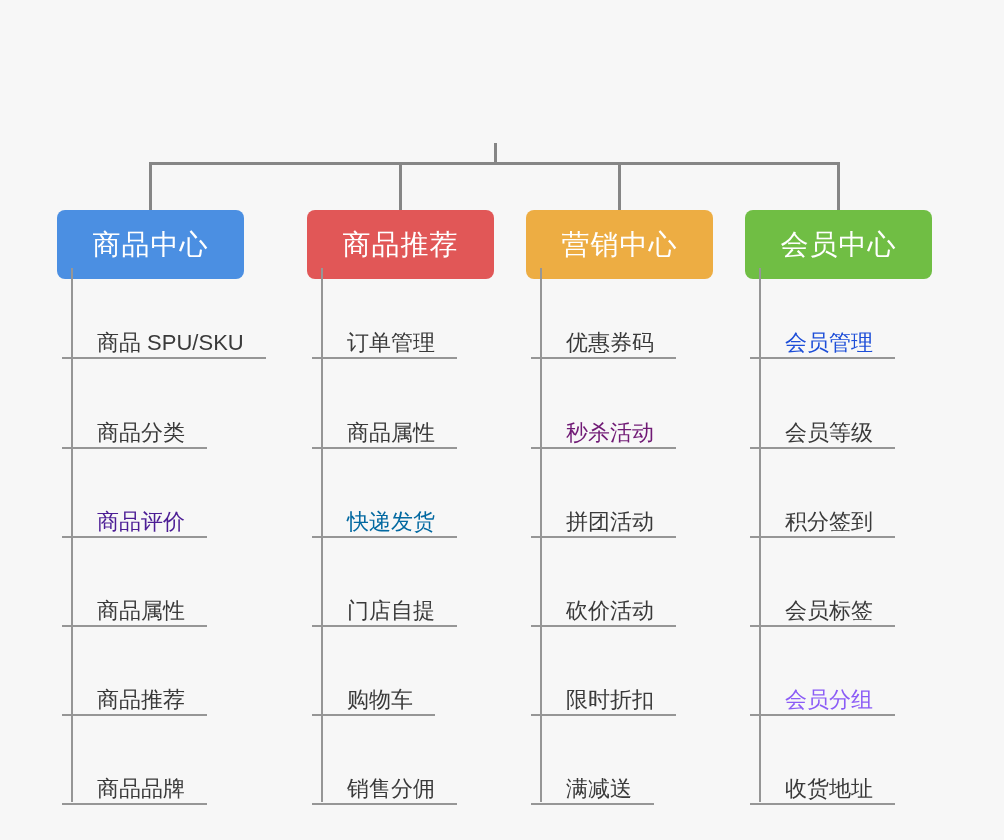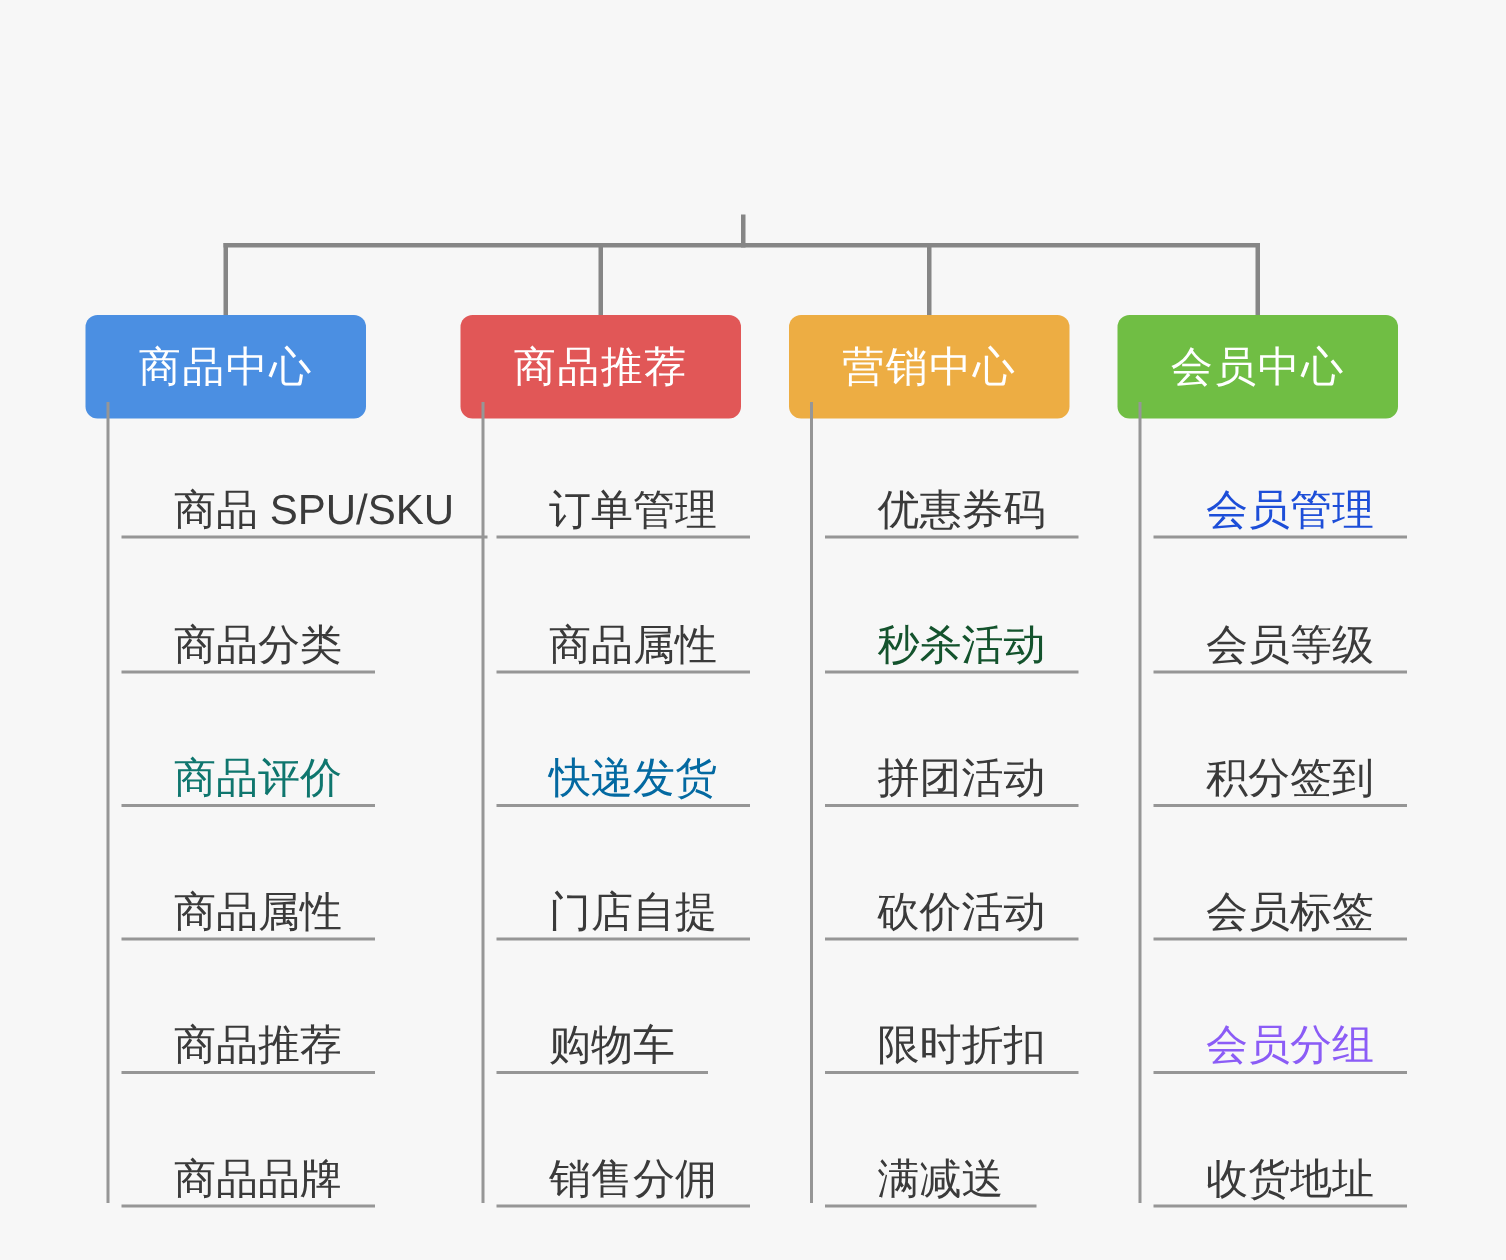--- a/index.html
+++ b/index.html
@@ -52,70 +52,70 @@
     cursor:default;
   }
   .trunk{
     position:absolute;
     left:14px; top:58px;
     width:2px; height:534px;
     background:#969696;
   }
   .row{
     position:absolute;
-    left:24px;
+    left:5px;
     height:40px;
     box-sizing:content-box;
     border-bottom:2px solid #969696;
     padding:0 22px 3px 35px;
     display:flex;
     align-items:flex-end;
     white-space:nowrap;
-    font-size:28px;
+    font-size:22px;
     line-height:1.05;
     color:#3a3a3a;
     cursor:default;
   }
 </style>
 </head>
 <body>
 
 <div id="canvas">
 
 
 <div class="conn" style="left: 493.5px; top: 143px; width: 3px; height: 22px; background: rgb(134, 134, 134);"></div>
     <div class="conn" style="left: 149px; top: 162px; width: 691px; height: 3px; background: rgb(134, 134, 134);"></div>
     <div class="conn" style="left: 149px; top: 162px; width: 3px; height: 48px; background: rgb(134, 134, 134);"></div>
     <div class="branch" style="left: 57px;">
       <div class="hdr" style="background: rgb(75, 143, 226);">商品中心</div>
       <div class="trunk" style="background: rgb(150, 150, 150);"></div>
       <div class="row" style="top: 104px; border-bottom-color: rgb(150, 150, 150); color: rgb(58, 58, 58);">商品 SPU/SKU</div>
       <div class="row" style="top: 194px; border-bottom-color: rgb(150, 150, 150); color: rgb(58, 58, 58);">商品分类</div>
-      <div class="row" style="top: 283px; border-bottom-color: rgb(150, 150, 150); color: #0f766e;">商品评价</div>
+      <div class="row" style="top: 283px; border-bottom-color: rgb(150, 150, 150); color: #4c1d95;">商品评价</div>
       <div class="row" style="top: 372px; border-bottom-color: rgb(150, 150, 150); color: rgb(58, 58, 58);">商品属性</div>
       <div class="row" style="top: 461px; border-bottom-color: rgb(150, 150, 150); color: rgb(58, 58, 58);">商品推荐</div>
       <div class="row" style="top: 550px; border-bottom-color: rgb(150, 150, 150); color: rgb(58, 58, 58);">商品品牌</div>
     </div>
     <div class="conn" style="left: 399px; top: 162px; width: 3px; height: 48px; background: rgb(134, 134, 134);"></div>
     <div class="branch" style="left: 307px;">
       <div class="hdr" style="background: rgb(225, 87, 87);">商品推荐</div>
       <div class="trunk" style="background: rgb(150, 150, 150);"></div>
       <div class="row" style="top: 104px; border-bottom-color: rgb(150, 150, 150); color: rgb(58, 58, 58);">订单管理</div>
       <div class="row" style="top: 194px; border-bottom-color: rgb(150, 150, 150); color: rgb(58, 58, 58);">商品属性</div>
       <div class="row" style="top: 283px; border-bottom-color: rgb(150, 150, 150); color: #0369a1;">快递发货</div>
       <div class="row" style="top: 372px; border-bottom-color: rgb(150, 150, 150); color: rgb(58, 58, 58);">门店自提</div>
       <div class="row" style="top: 461px; border-bottom-color: rgb(150, 150, 150); color: rgb(58, 58, 58);">购物车</div>
       <div class="row" style="top: 550px; border-bottom-color: rgb(150, 150, 150); color: rgb(58, 58, 58);">销售分佣</div>
     </div>
     <div class="conn" style="left: 618px; top: 162px; width: 3px; height: 48px; background: rgb(134, 134, 134);"></div>
     <div class="branch" style="left: 526px;">
       <div class="hdr" style="background: rgb(237, 173, 67);">营销中心</div>
       <div class="trunk" style="background: rgb(150, 150, 150);"></div>
       <div class="row" style="top: 104px; border-bottom-color: rgb(150, 150, 150); color: rgb(58, 58, 58);">优惠券码</div>
-      <div class="row" style="top: 194px; border-bottom-color: rgb(150, 150, 150); color: #14532d;">秒杀活动</div>
+      <div class="row" style="top: 194px; border-bottom-color: rgb(150, 150, 150); color: #701a75;">秒杀活动</div>
       <div class="row" style="top: 283px; border-bottom-color: rgb(150, 150, 150); color: rgb(58, 58, 58);">拼团活动</div>
       <div class="row" style="top: 372px; border-bottom-color: rgb(150, 150, 150); color: rgb(58, 58, 58);">砍价活动</div>
       <div class="row" style="top: 461px; border-bottom-color: rgb(150, 150, 150); color: rgb(58, 58, 58);">限时折扣</div>
       <div class="row" style="top: 550px; border-bottom-color: rgb(150, 150, 150); color: rgb(58, 58, 58);">满减送</div>
     </div>
     <div class="conn" style="left: 837px; top: 162px; width: 3px; height: 48px; background: rgb(134, 134, 134);"></div>
     <div class="branch" style="left: 745px;">
       <div class="hdr" style="background: rgb(112, 190, 68);">会员中心</div>
       <div class="trunk" style="background: rgb(150, 150, 150);"></div>
       <div class="row" style="top: 104px; border-bottom-color: rgb(150, 150, 150); color: #1d4ed8;">会员管理</div>

